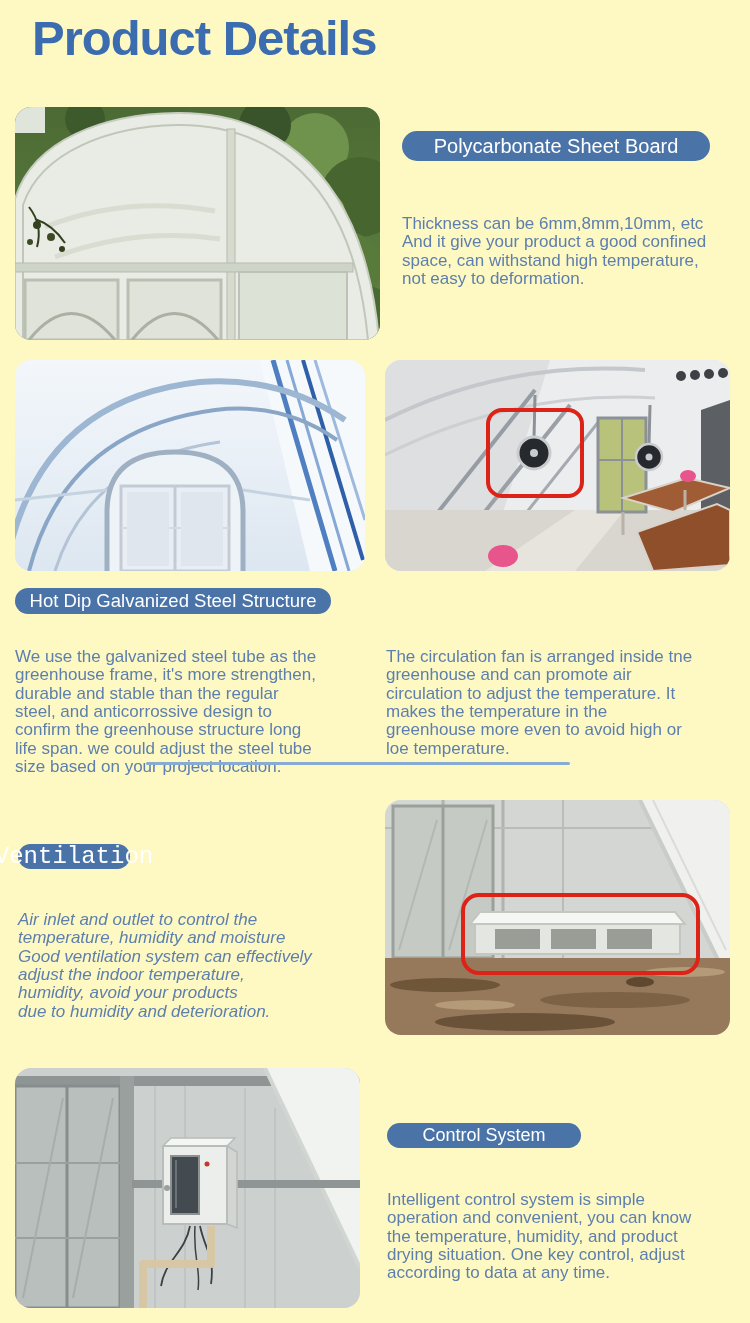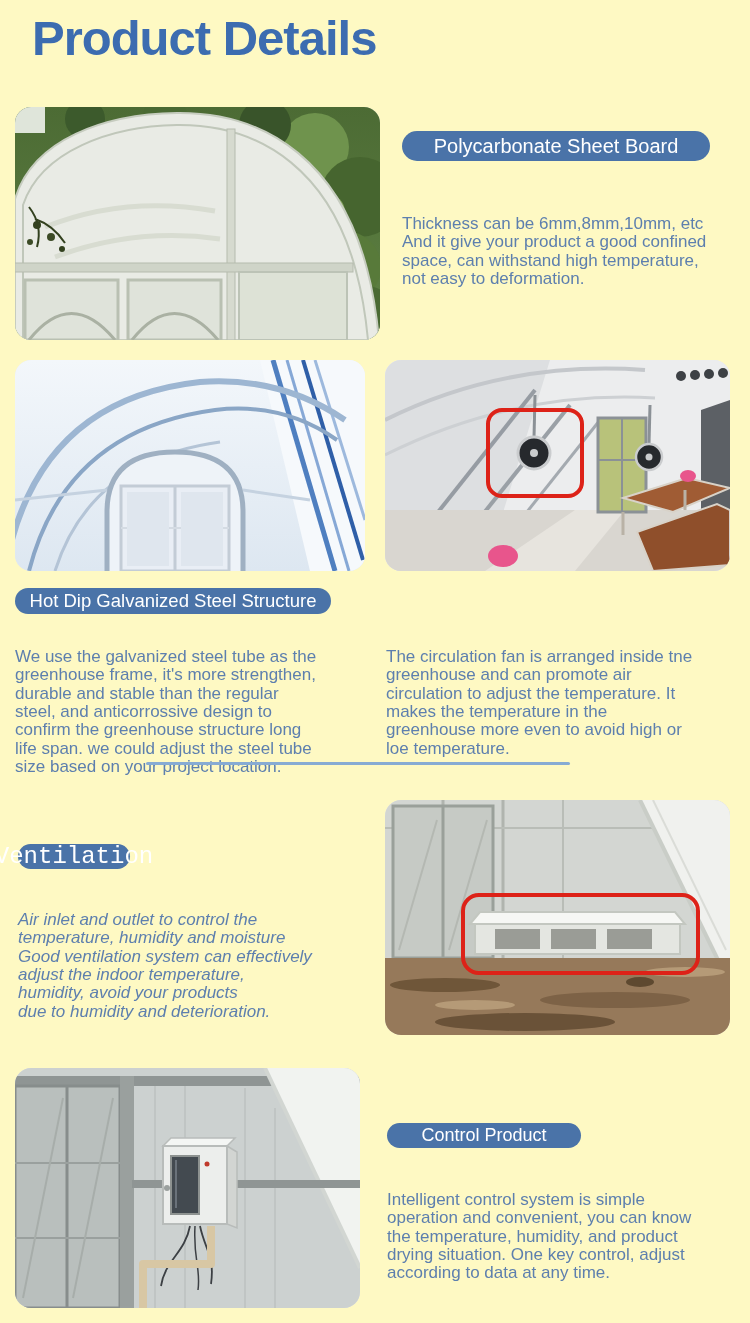--- a/index.html
+++ b/index.html
@@ -228,20 +228,20 @@
       <polygon points="148,78 156,70 220,70 212,78" fill="#f4f6f4" stroke="#b8bcba" stroke-width="1.5"></polygon>
       <polygon points="212,78 222,84 222,160 212,156" fill="#d2d5d2" stroke="#b8bcba" stroke-width="1.5"></polygon>
       <rect x="148" y="78" width="64" height="78" fill="#eceeec" stroke="#b8bcba" stroke-width="2"></rect>
       <rect x="156" y="88" width="28" height="58" fill="#434a50" stroke="#8d9290" stroke-width="2"></rect>
       <line x1="161" y1="92" x2="161" y2="140" stroke="#6a727a" stroke-width="2"></line>
       <circle cx="192" cy="96" r="2.5" fill="#c0392b"></circle>
       <circle cx="152" cy="120" r="3" fill="#9aa09e"></circle>
     </svg>
   </div>
 
-  <div class="pill" id="pill-ctrl">Control Product</div>
+  <div class="pill" id="pill-ctrl">Control System</div>
   <div class="para" id="para-ctrl">Intelligent control system is simple
 operation and convenient, you can know
 the temperature, humidity, and product
 drying situation. One key control, adjust
 according to data at any time.</div>
 
 </div>
 
 </body></html>

